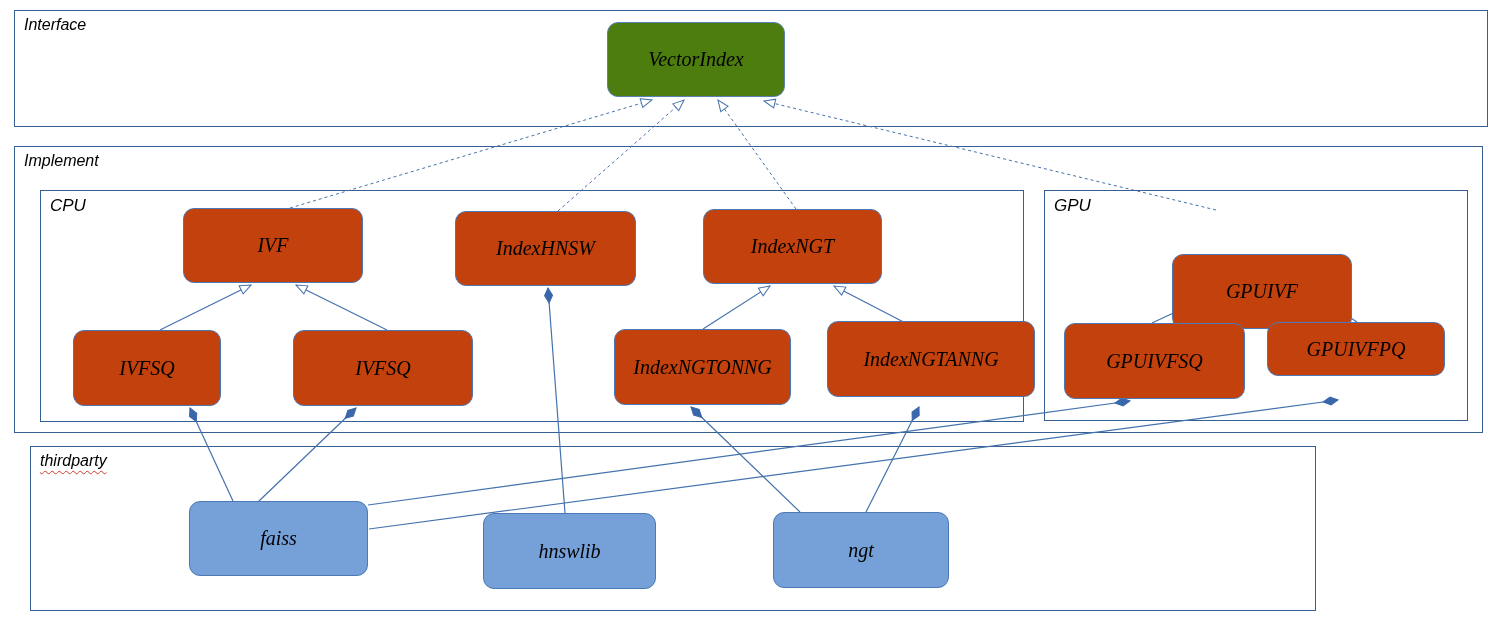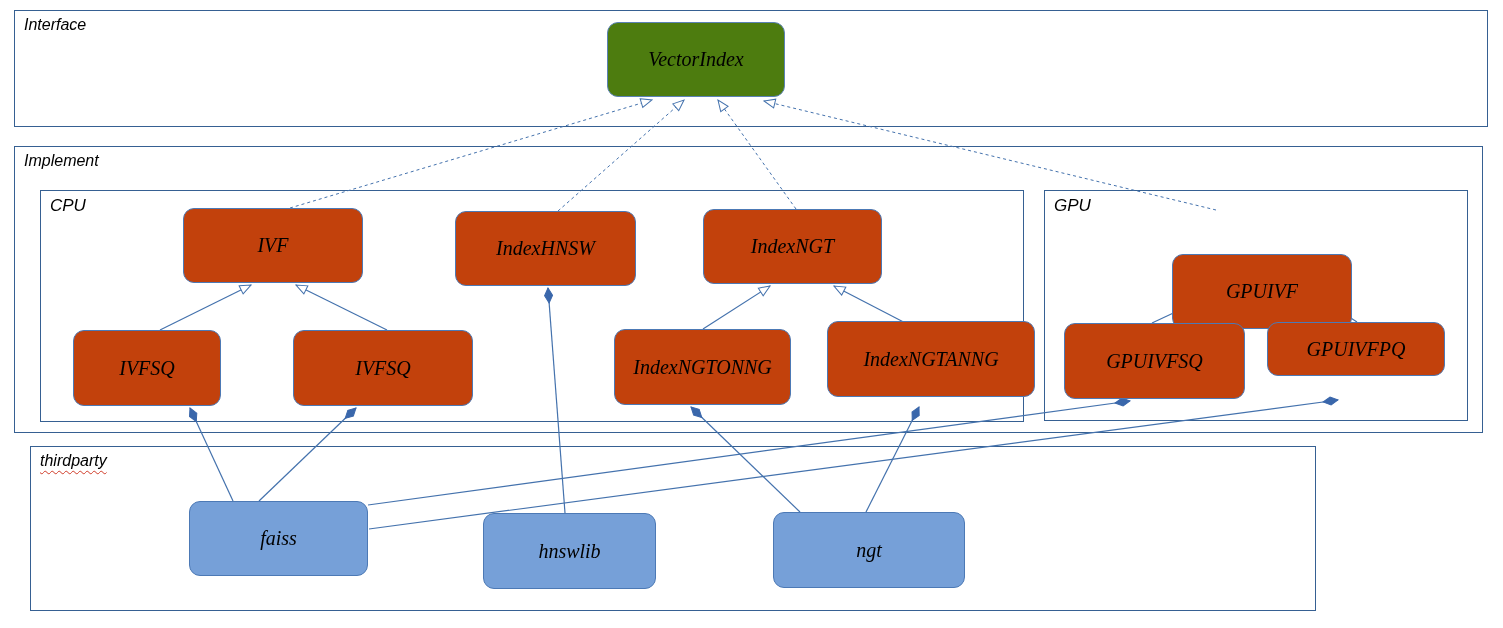--- a/index.html
+++ b/index.html
@@ -155,18 +155,18 @@
       </div>
       <div class="node green" style="left: 1267px; top: 322px; width: 178px; height: 54px;">
         <span>GPUIVFPQ</span>
       </div>
       <div class="node blue" style="left: 189px; top: 501px; width: 179px; height: 75px;">
         <span>faiss</span>
       </div>
       <div class="node blue" style="left: 483px; top: 513px; width: 173px; height: 76px;">
         <span>hnswlib</span>
       </div>
-      <div class="node blue" style="left: 773px; top: 512px; width: 192px; height: 76px;">
+      <div class="node blue" style="left: 773px; top: 512px; width: 176px; height: 76px;">
         <span>ngt</span>
       </div>
     </div>
 
 </div>
 
 </body></html>

